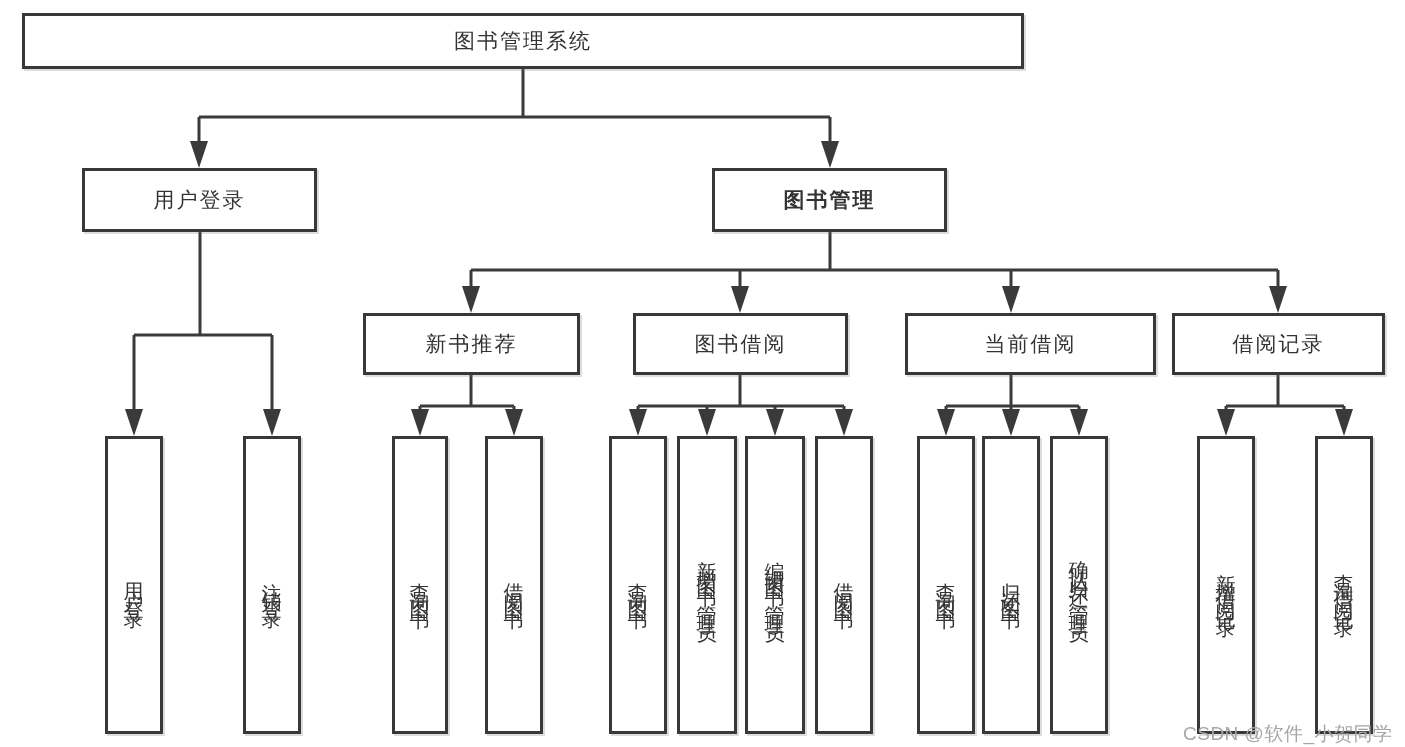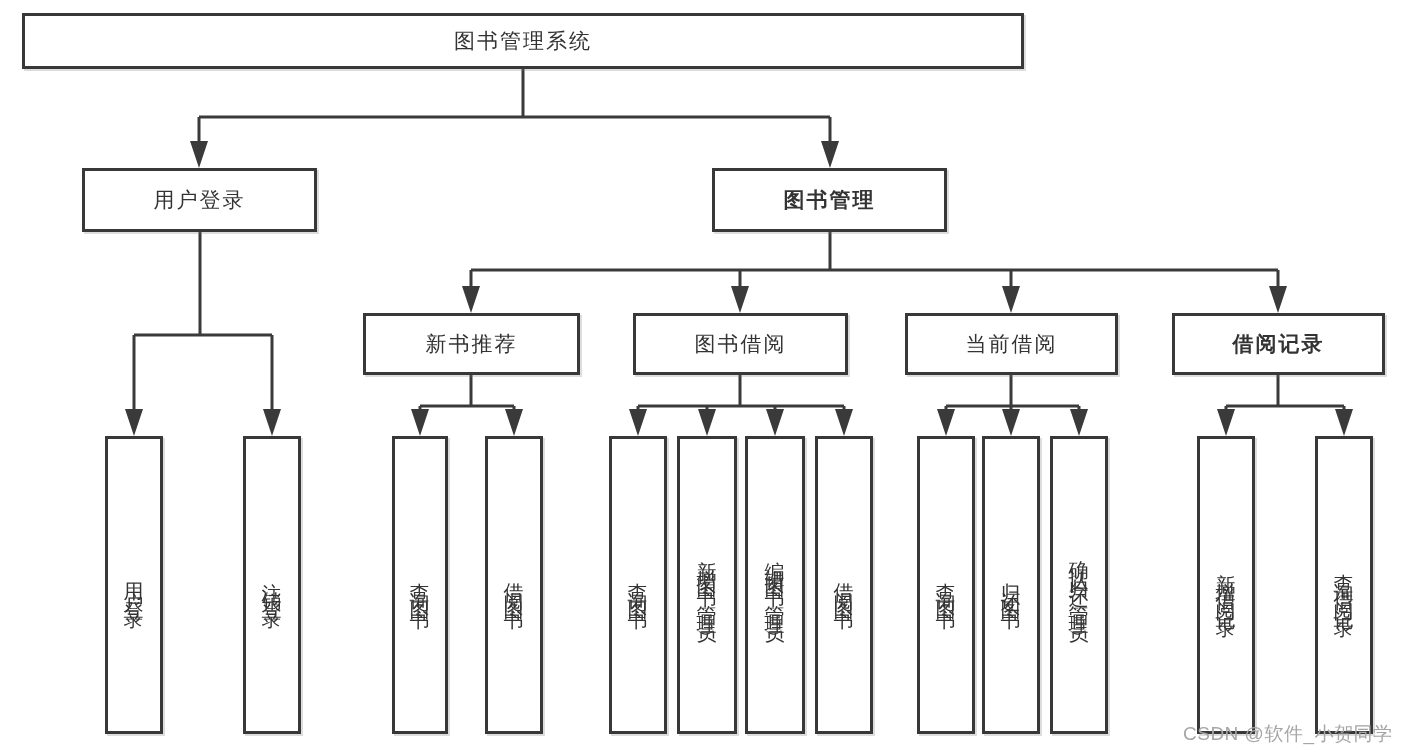--- a/index.html
+++ b/index.html
@@ -40,22 +40,22 @@
   }
 
   
   #box-root            { left: 22px;   top: 13px;  width: 1002px; height: 56px; }
   
   #box-user-login      { left: 82px;   top: 168px; width: 235px;  height: 64px; }
   #box-book-mgmt       { left: 712px;  top: 168px; width: 235px;  height: 64px; font-weight: bold; }
   
   #box-new-book        { left: 363px;  top: 313px; width: 217px;  height: 62px; }
   #box-book-borrow     { left: 633px;  top: 313px; width: 215px;  height: 62px; }
-  #box-current-borrow  { left: 905px;  top: 313px; width: 213px;  height: 62px; }
-  #box-borrow-records  { left: 1172px; top: 313px; width: 213px;  height: 62px; font-weight: bold; }
+  #box-current-borrow  { left: 905px;  top: 313px; width: 251px;  height: 62px; }
+  #box-borrow-records  { left: 1172px; top: 313px; width: 213px;  height: 62px; }
   
   .leaf { top: 436px; height: 298px; }
   #leaf-user-login        { left: 105px;  width: 58px; }
   #leaf-logout            { left: 243px;  width: 58px; }
   #leaf-query-books-1     { left: 392px;  width: 56px; }
   #leaf-borrow-books-1    { left: 485px;  width: 58px; }
   #leaf-query-books-2     { left: 609px;  width: 58px; }
   #leaf-add-books         { left: 677px;  width: 60px; }
   #leaf-edit-books        { left: 745px;  width: 60px; }
   #leaf-borrow-books-2    { left: 815px;  width: 58px; }

